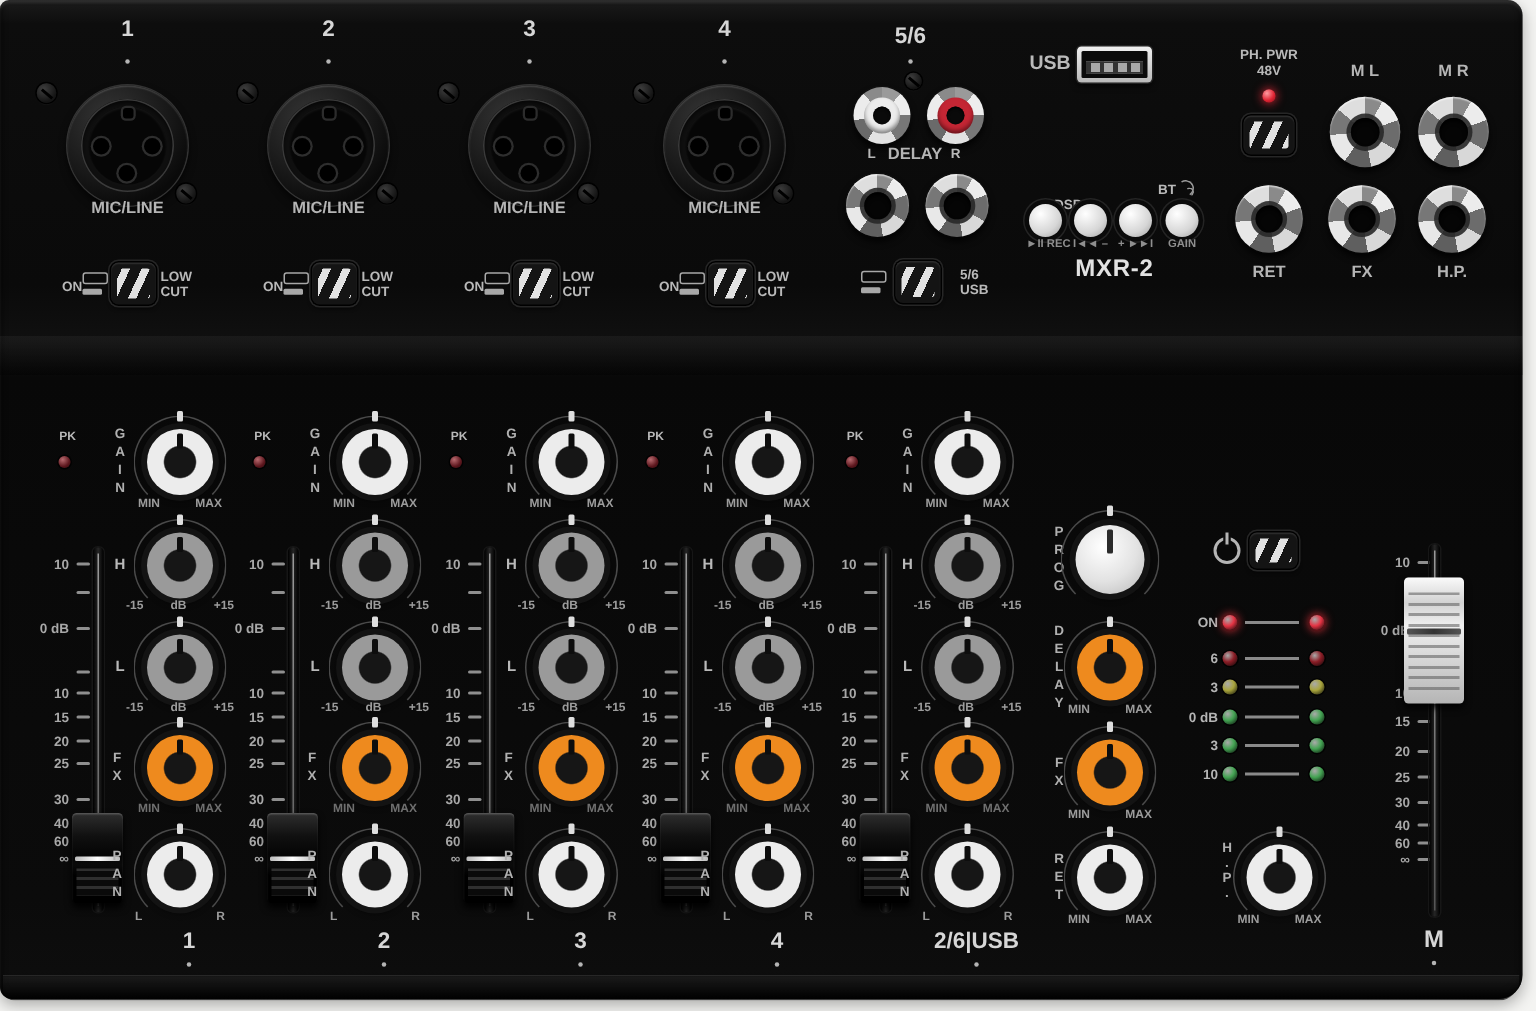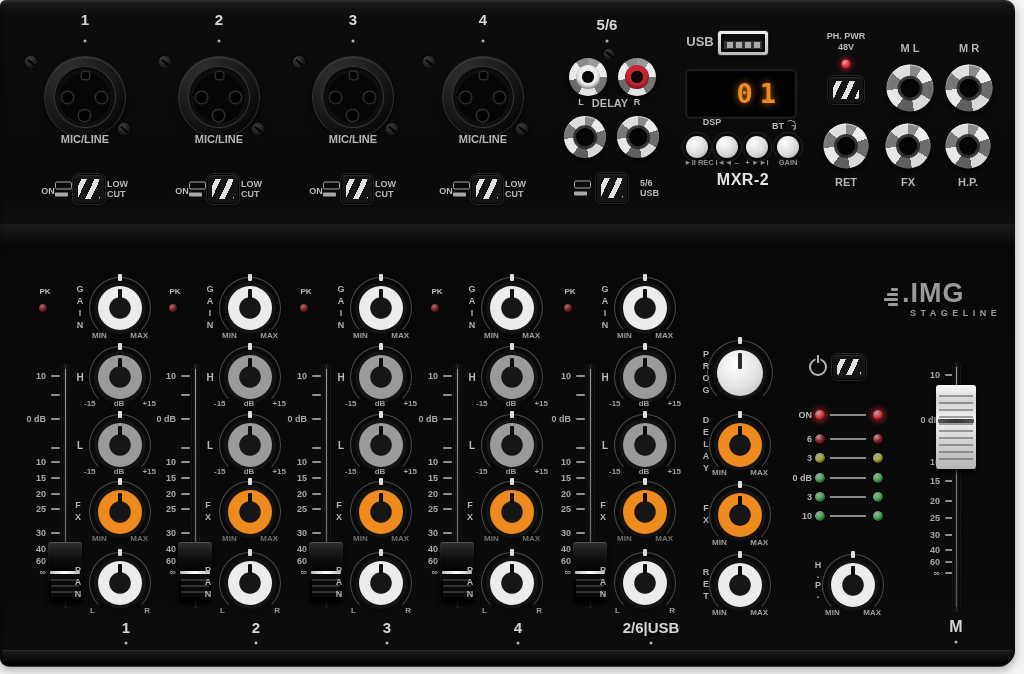--- a/index.html
+++ b/index.html
@@ -270,24 +270,21 @@
       </span>
     <span class="sbtn" style="left:52px;top:180px;width:30px;height:28px;">
         <i></i>
       </span>
     <span class="lbl" style="left:80px;top:176px;transform:translate(0,-50%);">5/6</span>
     <span class="lbl" style="left:80px;top:186px;transform:translate(0,-50%);">USB</span>
   </div>
 
   <span class="lbl" style="left:700px;top:42px;font-size:13px;">USB</span>
   <div class="usbport"></div>
-  <div id="display">
-    <span class="val">01</span>
-  </div>
-  <span class="lbl" style="left:698px;top:123px;padding-left:28px;">DSP</span>
+  <span class="lbl" style="left:698px;top:137px;padding-left:28px;">DSP</span>
   <span class="lbl" style="left:778px;top:127px;">BT</span>
   <span class="btwave" style="left:786px;top:121px;"></span>
   <span class="rbtn" style="left:697px;top:147px;"></span>
   <span class="rbtn" style="left:727px;top:147px;"></span>
   <span class="rbtn" style="left:757px;top:147px;"></span>
   <span class="rbtn" style="left:788px;top:147px;"></span>
   <span class="lbl dim" style="left:699px;top:163px;font-size:7.5px;">►II REC</span>
   <span class="lbl dim" style="left:727px;top:163px;font-size:7.5px;">I◄◄ –</span>
   <span class="lbl dim" style="left:757px;top:163px;font-size:7.5px;">+ ►►I</span>
   <span class="lbl dim" style="left:788px;top:163px;font-size:7.5px;">GAIN</span>
@@ -867,30 +864,20 @@
     <div class="mm" style="left:58px;top:336px;width:60px;">
       <span>L</span>
           <span>R</span>
     </div>
 
     <span class="lbl big" style="left:94px;top:358px;">2/6|USB</span>
     <span class="dot" style="left:94px;top:373px;"></span>
   </div>
     </div>
 
-  <div id="logo">
-    <span class="bars">
-      <i style="top:0;width:7px;"></i>
-        <i style="top:5px;width:11px;"></i>
-        <i style="top:10px;width:14px;"></i>
-        <i style="top:15px;width:10px;"></i>
-    </span>
-    <span class="main">.<span>IMG</span></span>
-    <span class="sub">STAGELINE</span>
-  </div>
 
   <span class="pwricon" style="left:818px;top:367px;"></span>
   <span class="sbtn" style="left:849px;top:367px;width:32px;height:24px;">
       <i></i>
     </span>
 
   <span class="vlabel" style="left:706px;top:373px;">PROG</span>
   <div class="knob solid" style="left:740px;top:373px;">
       <i class="arc"></i>
       <i class="core"></i>

